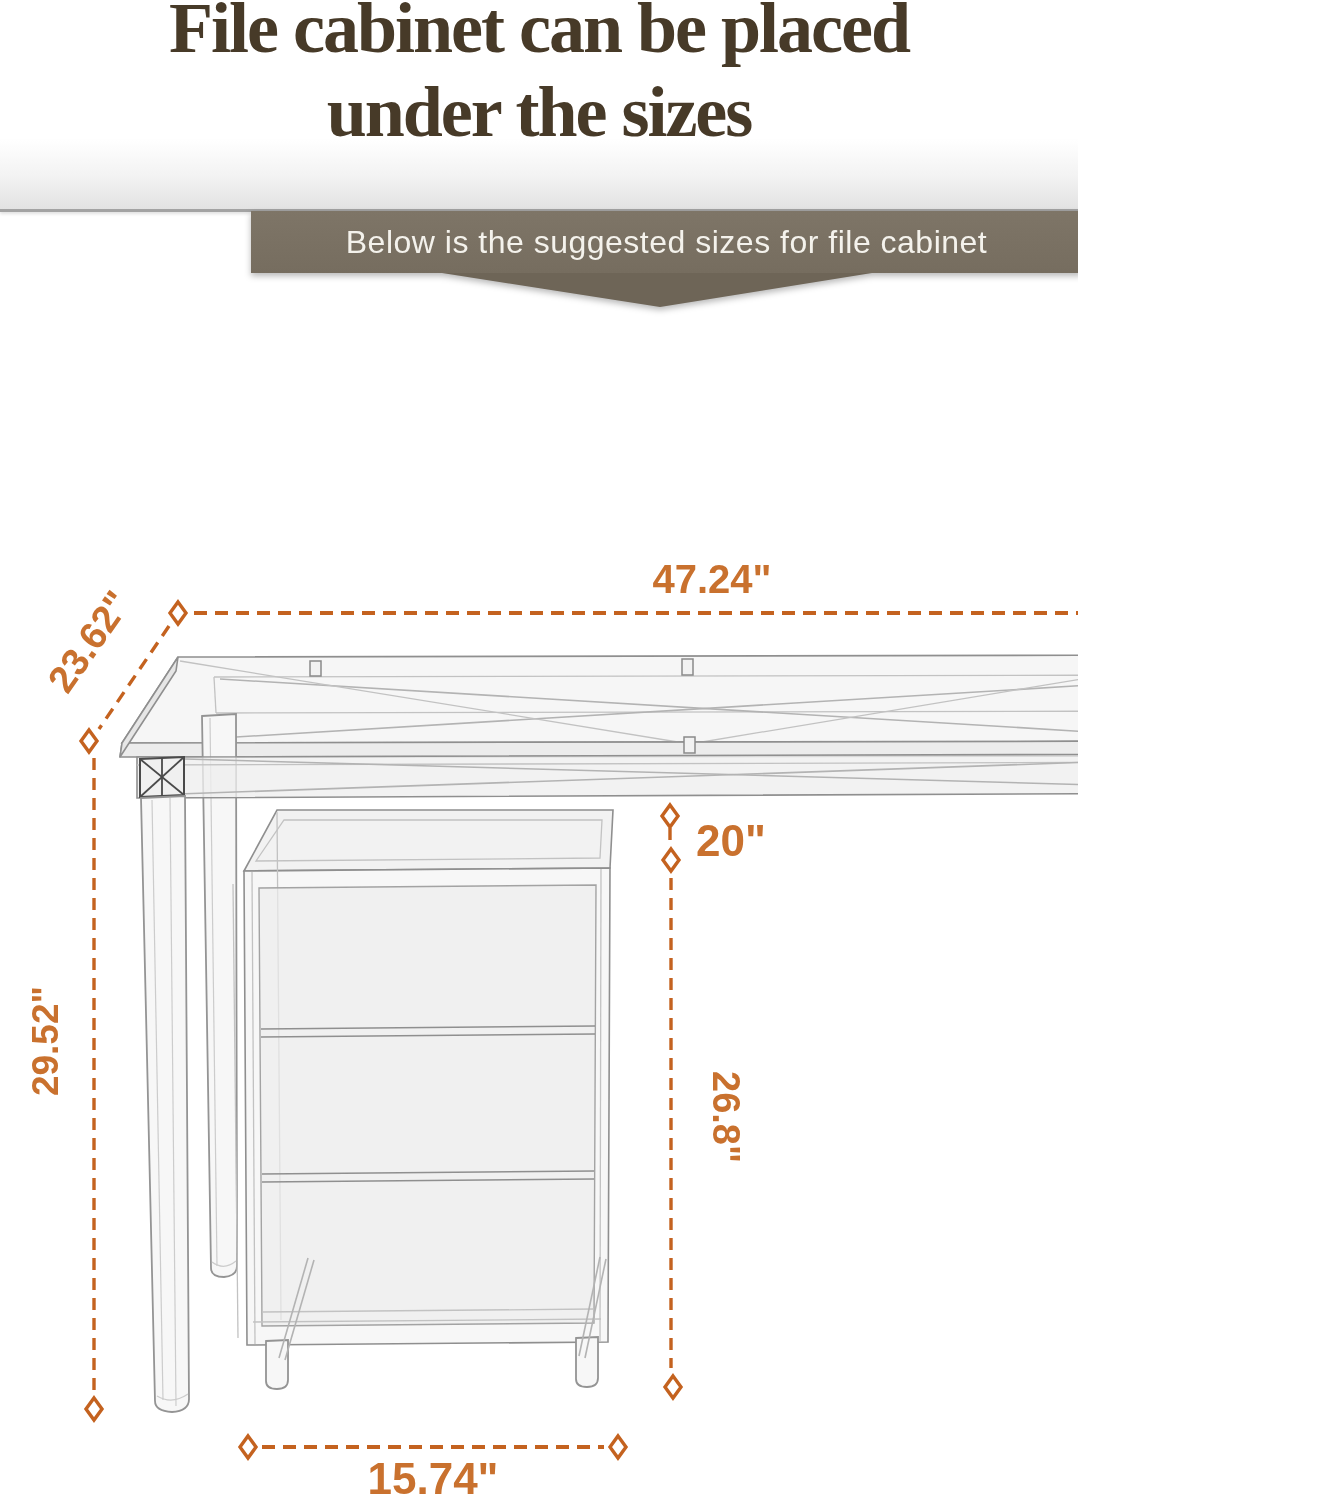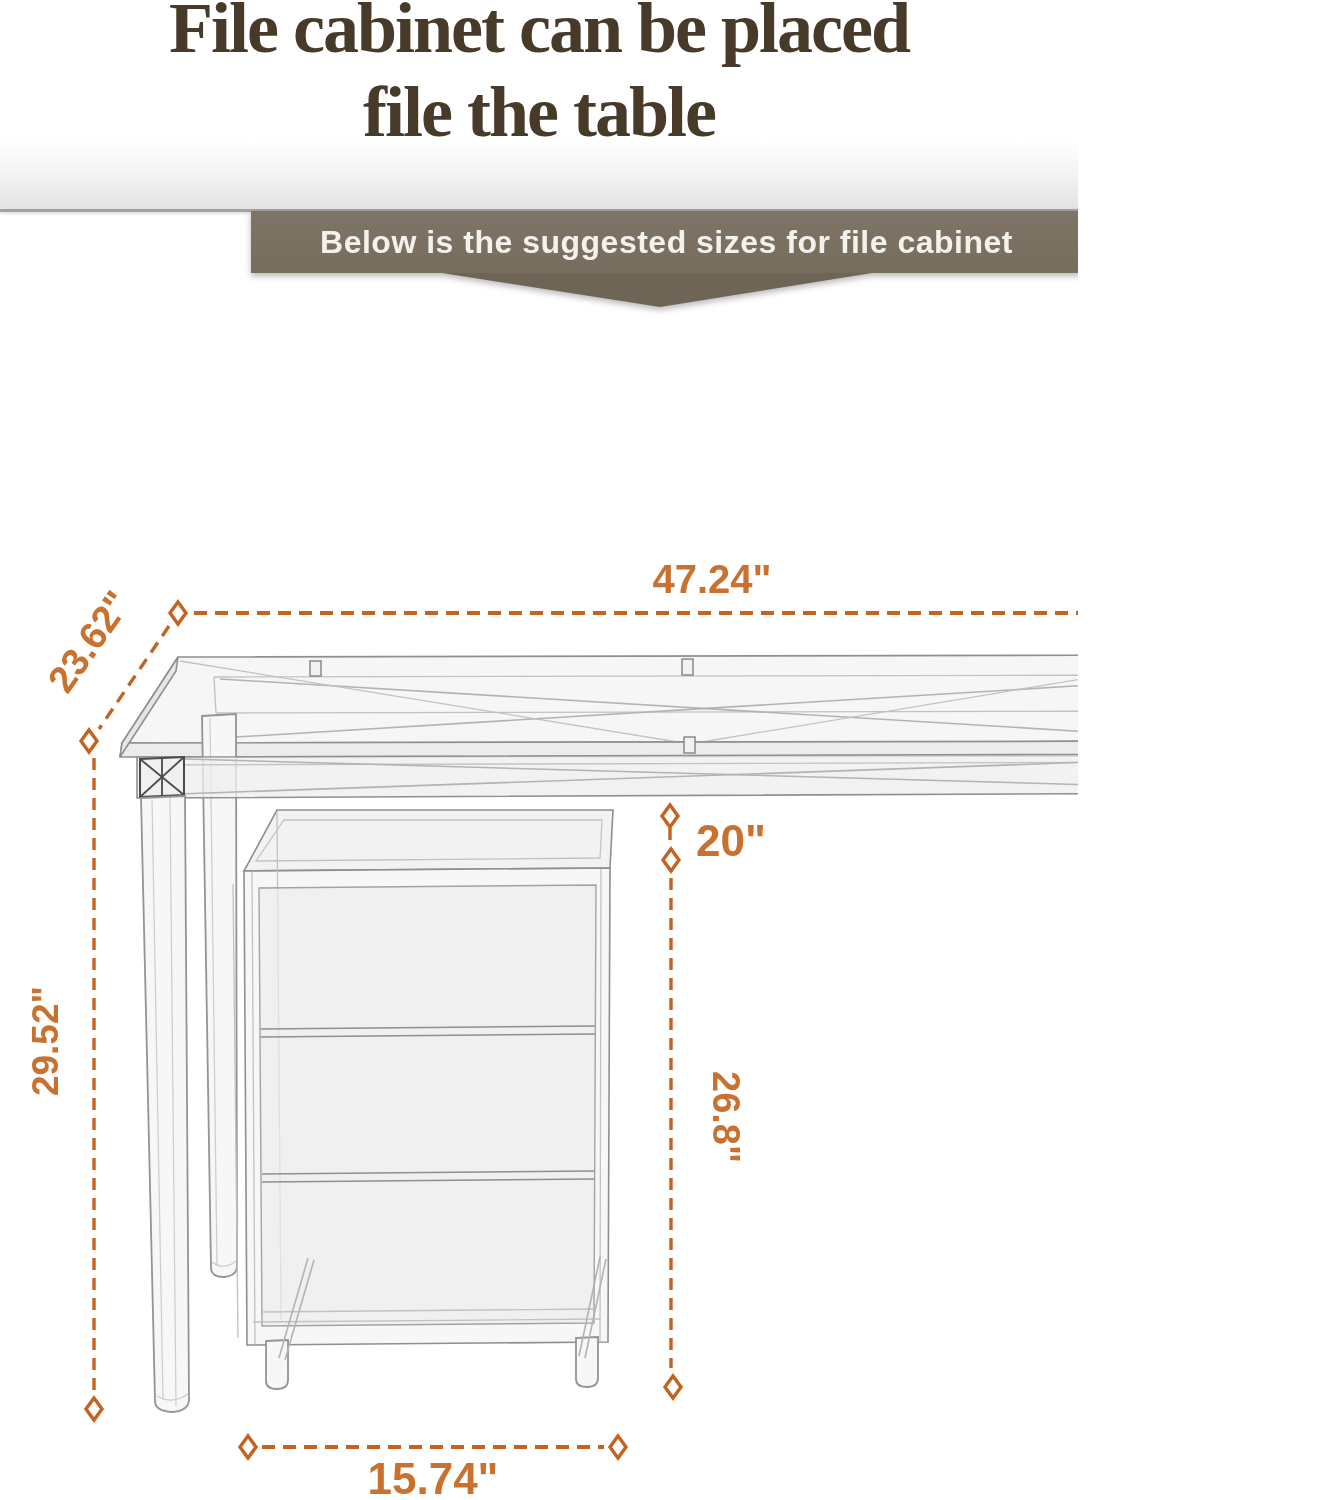--- a/index.html
+++ b/index.html
@@ -21,21 +21,21 @@
     box-shadow:0 2px 3px rgba(0,0,0,0.12);
   }
   .banner-wrap{
     position:absolute;top:0;left:0;width:100%;height:330px;
     filter:drop-shadow(0 3px 3px rgba(0,0,0,0.28));
   }
   .banner{
     position:absolute;left:251px;top:211px;width:831px;height:62px;
     background:linear-gradient(#7e7567,#766d5f);
     color:#f4f2ec;text-align:center;line-height:62px;
-    font-size:32px;font-weight:bold;letter-spacing:0.5px;
+    font-size:32px;font-weight:normal;letter-spacing:0.5px;
   }
   .banner-chevron{
     position:absolute;left:442px;top:273px;width:0;height:0;
     border-left:218px solid transparent;
     border-right:212px solid transparent;
     border-top:34px solid #6e6557;
   }
   
   svg#drawing{position:absolute;left:0;top:330px;}
   .wire{stroke:#8f8f8f;stroke-width:1.6;fill:none;}
@@ -51,21 +51,21 @@
   .dim-diamond{fill:#ffffff;stroke:#c4621f;stroke-width:3.4;}
   .dim-text{fill:#c9712e;font-family:"Liberation Sans",sans-serif;font-weight:bold;}
 </style>
 </head>
 <body>
 
 <div id="stage">
 
   <div class="title">
     <div>File cabinet can be placed</div>
-    <div>file the table</div>
+    <div>under the sizes</div>
   </div>
 
   <div class="grad-band"></div>
 
   <div class="banner-wrap">
     <div class="banner">Below is the suggested sizes for file cabinet</div>
     <div class="banner-chevron"></div>
   </div>
 
   <svg id="drawing" width="1330" height="1170" viewBox="0 330 1330 1170">

